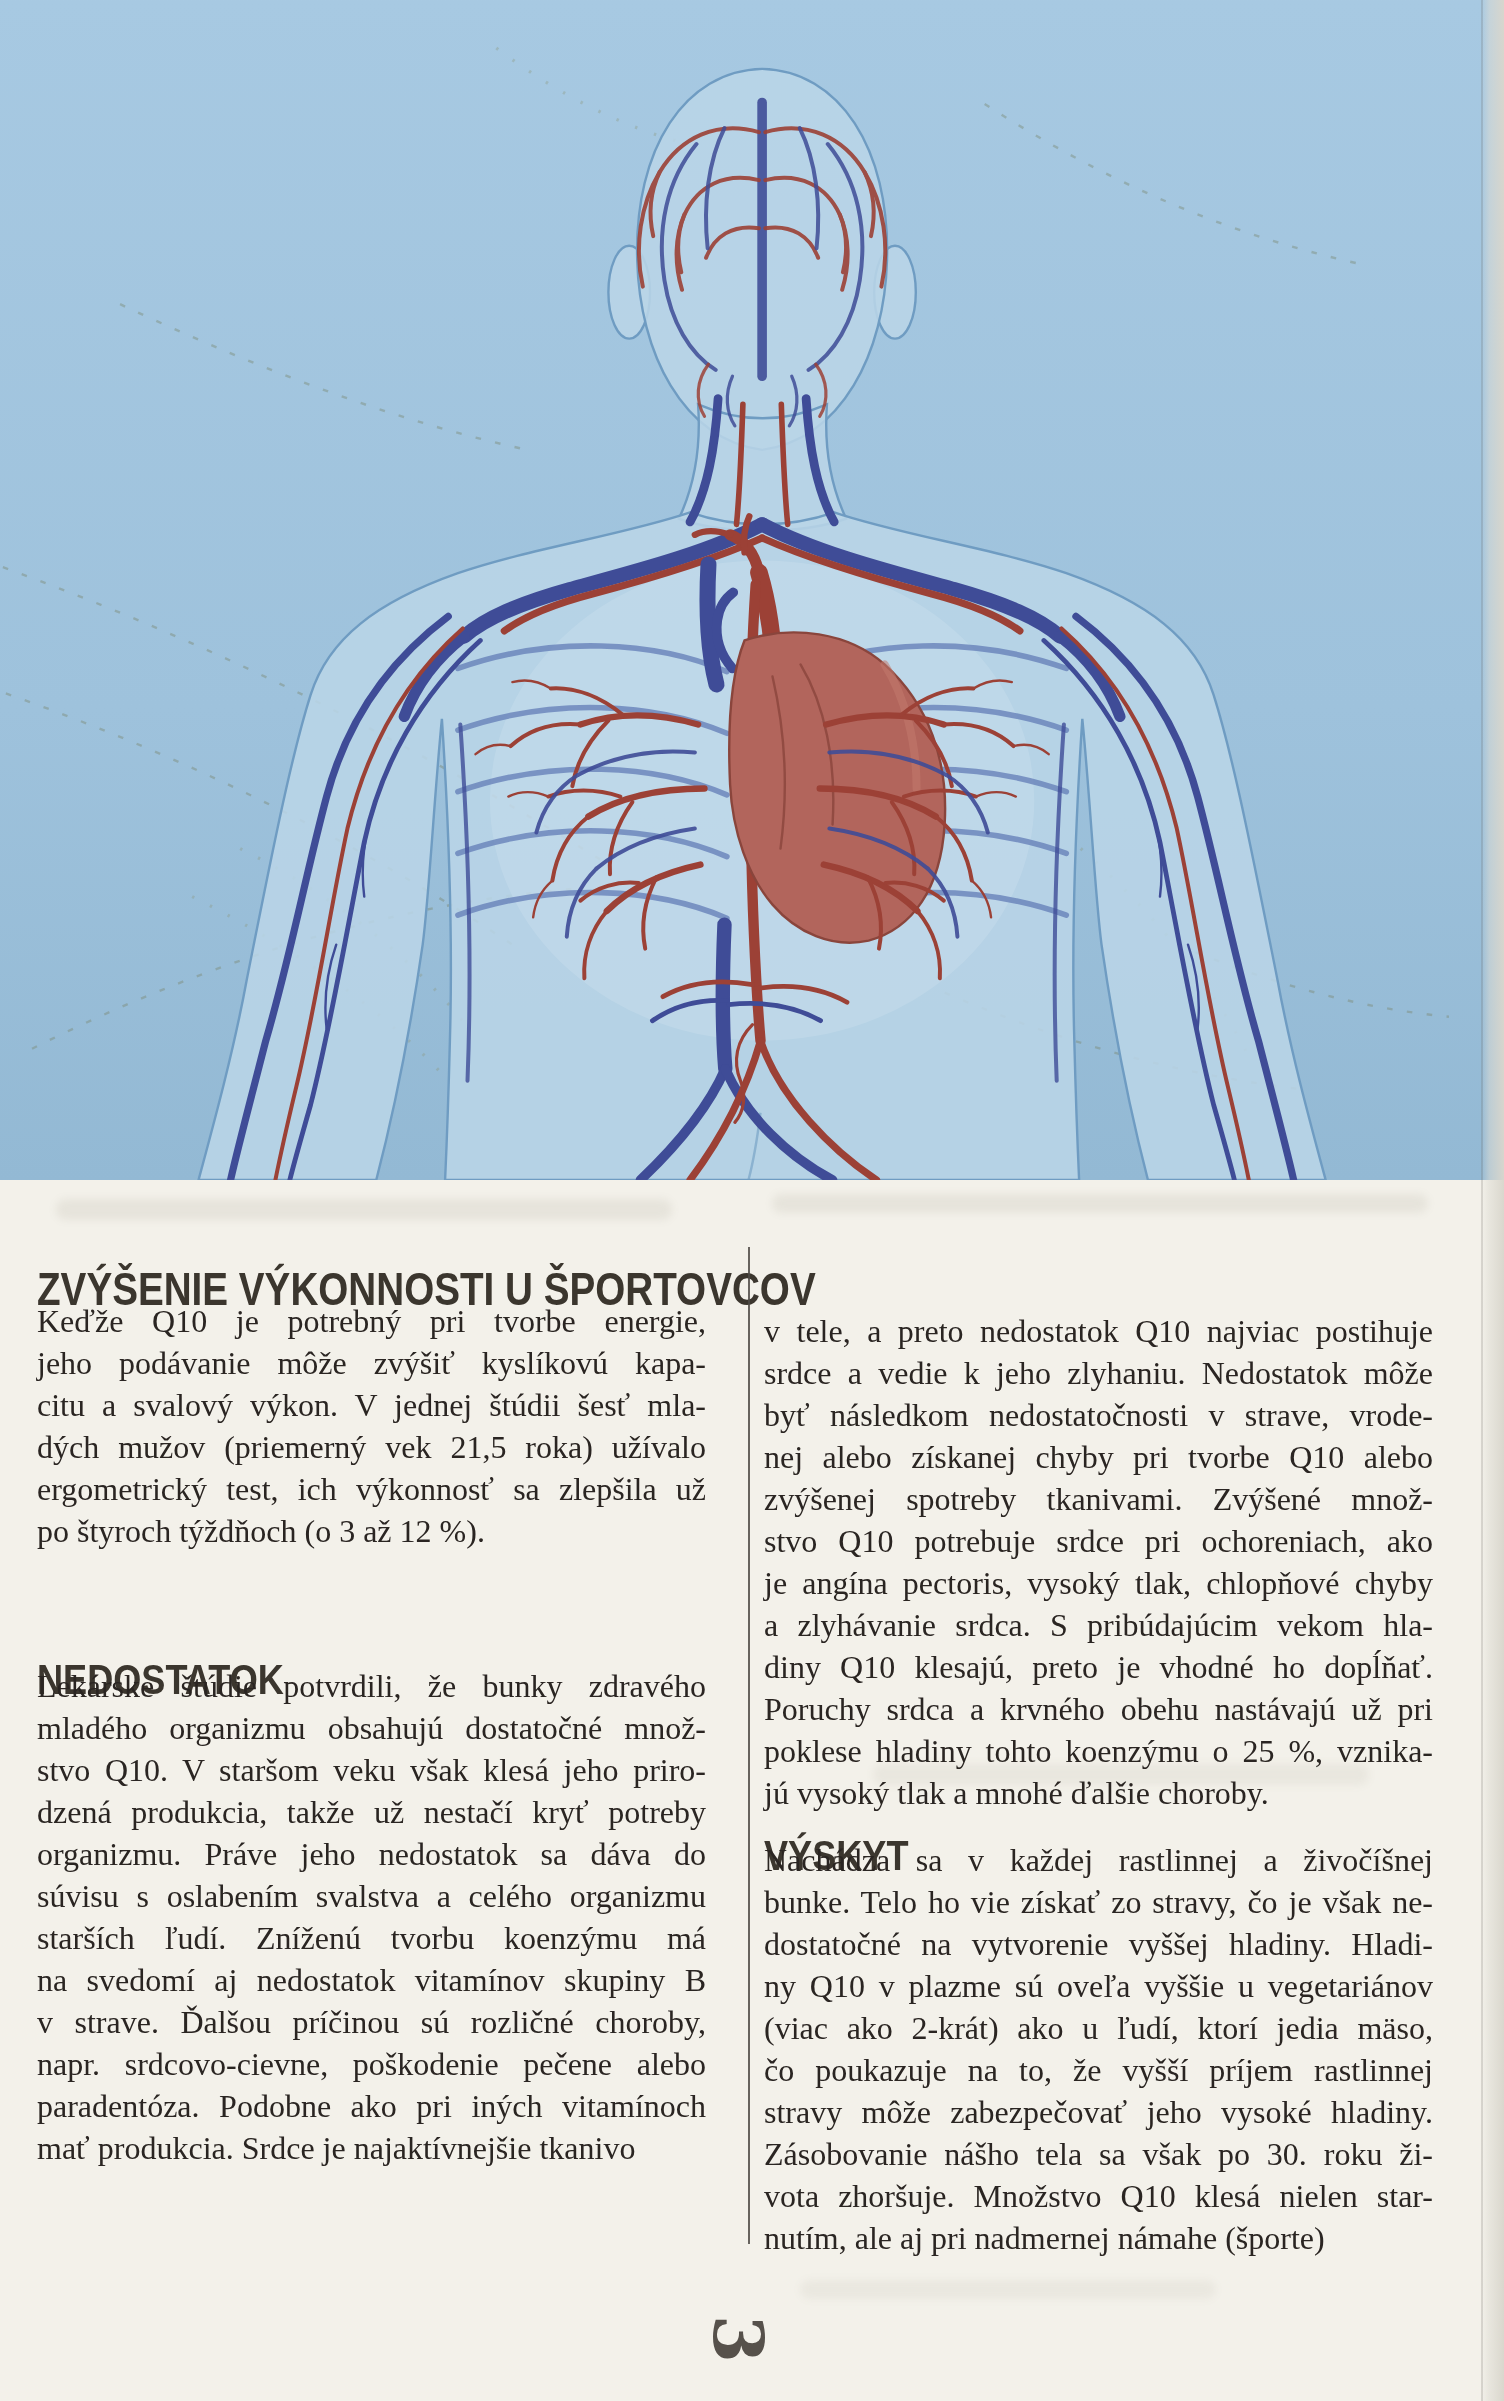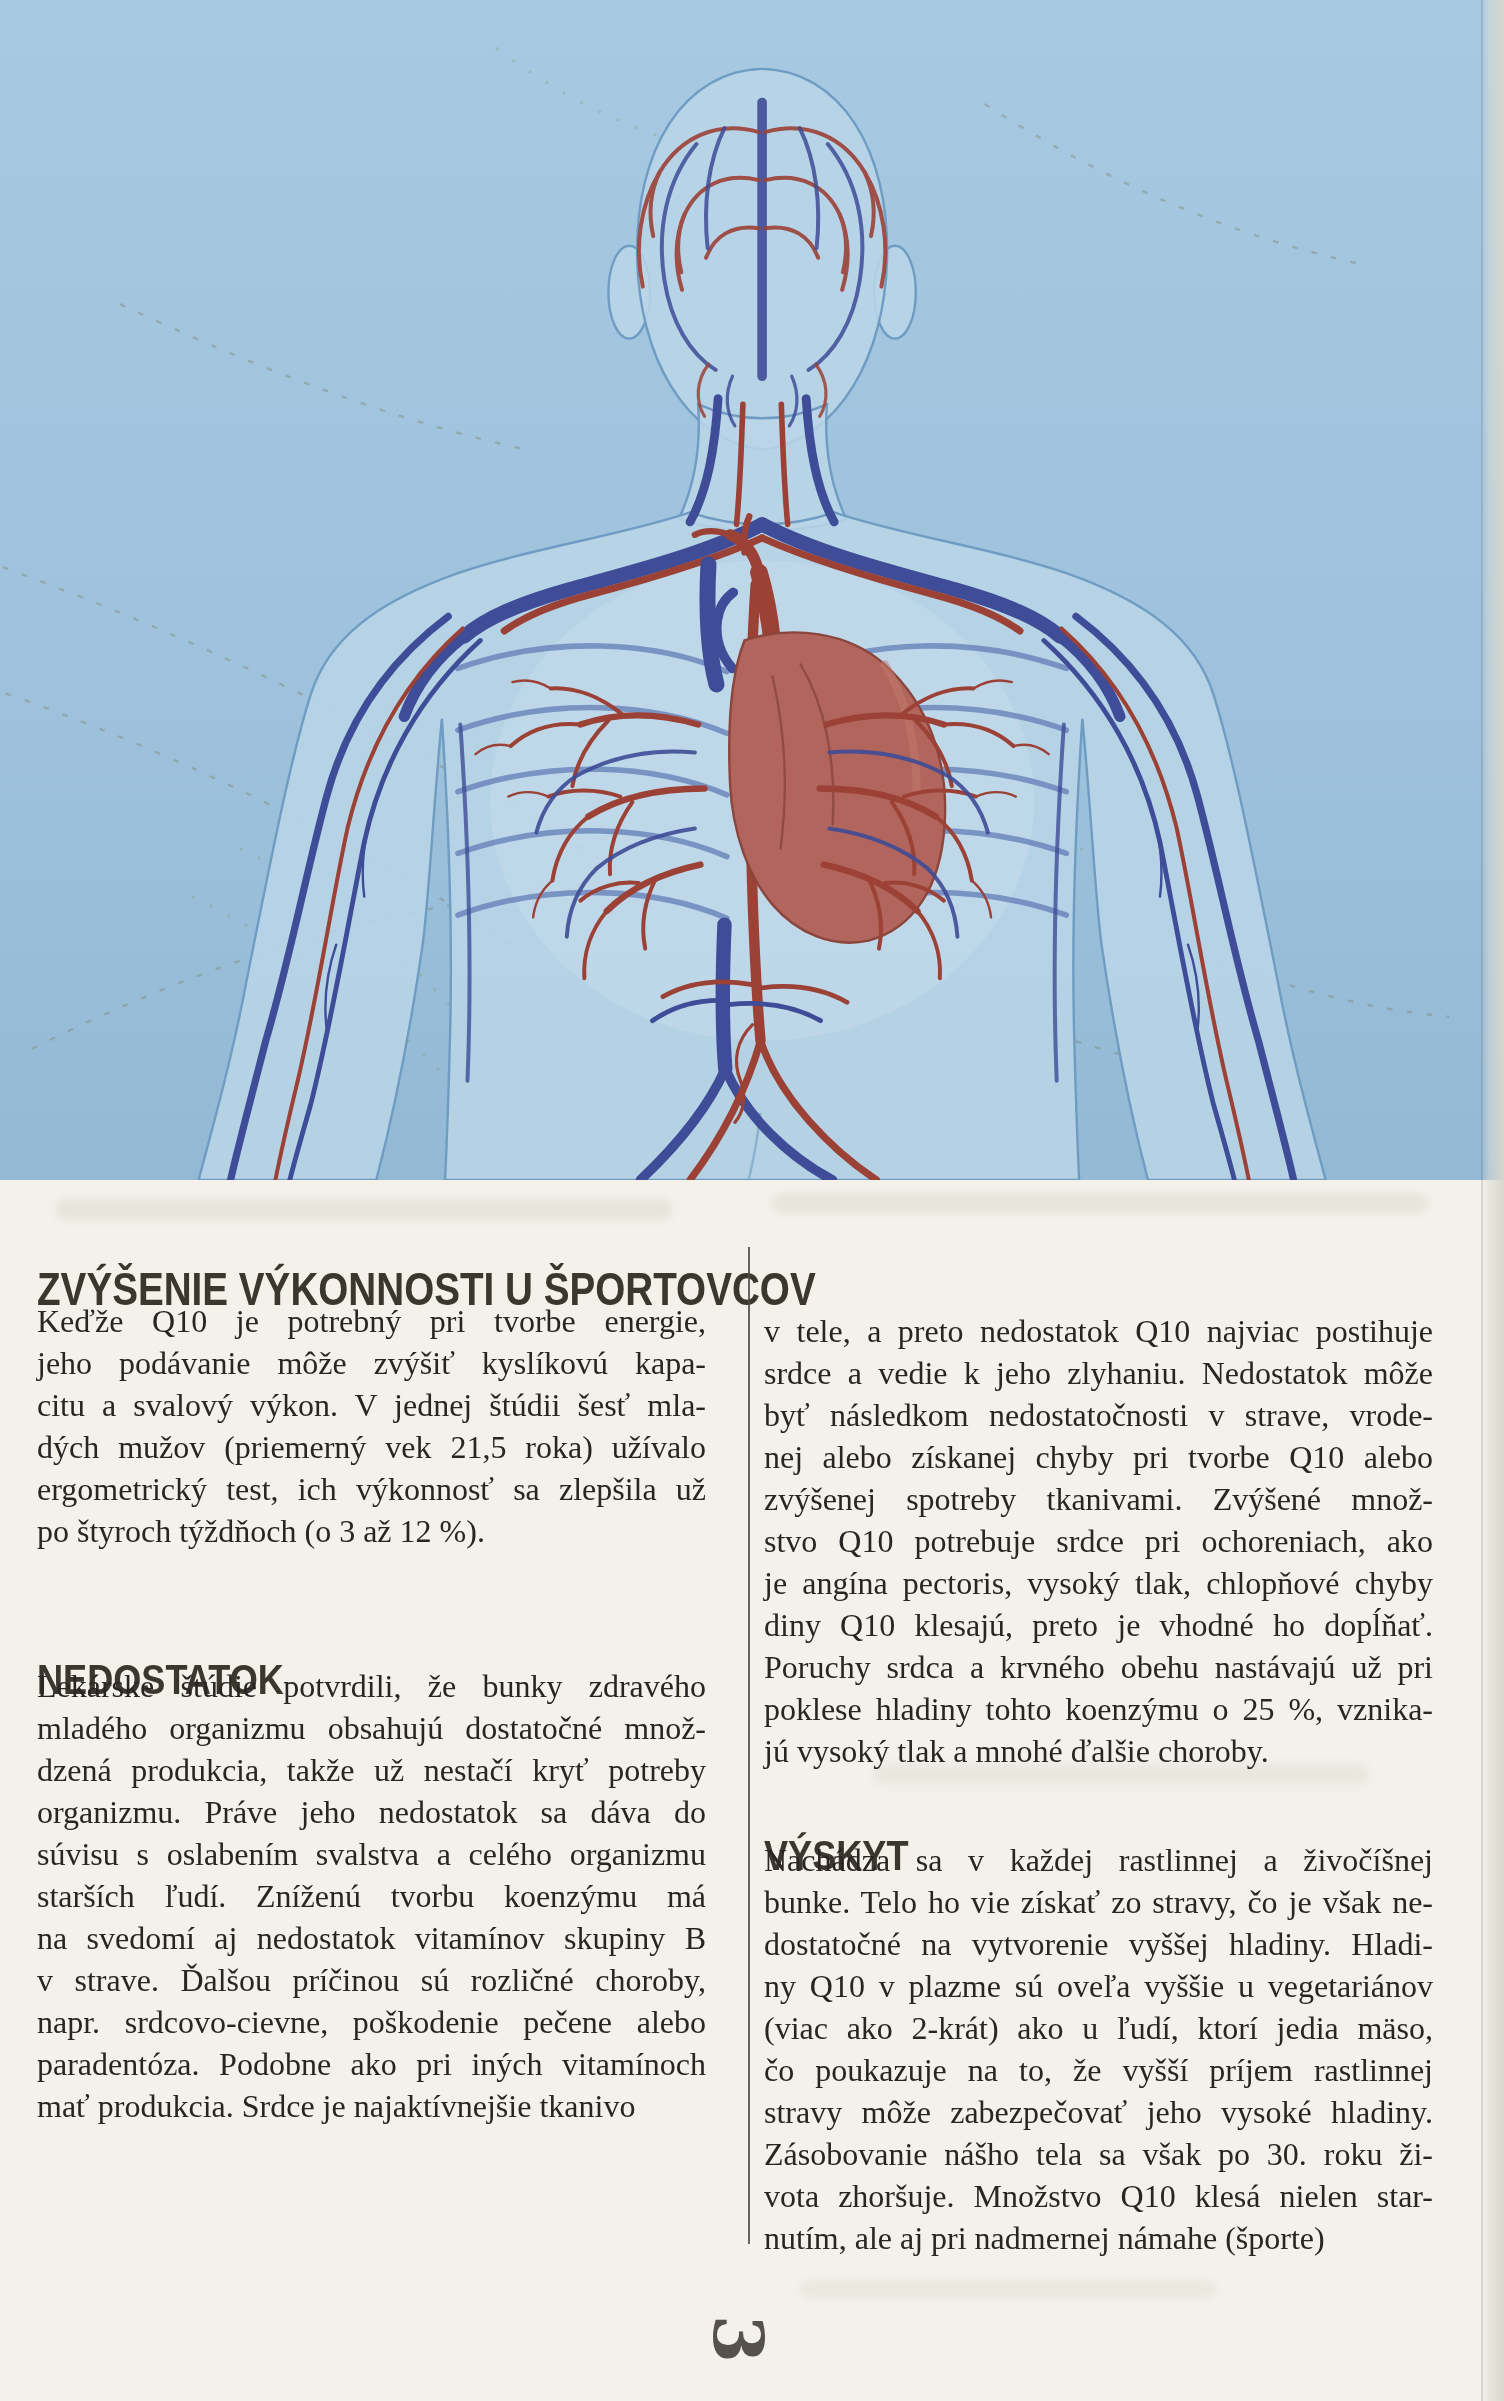--- a/index.html
+++ b/index.html
@@ -285,20 +285,21 @@
       <div class="line">citu a svalový výkon. V jednej štúdii šesť mla-</div>
       <div class="line">dých mužov (priemerný vek 21,5 roka) užívalo</div>
       <div class="line">ergometrický test, ich výkonnosť sa zlepšila už</div>
       <div class="line last">po štyroch týždňoch (o 3 až 12 %).</div>
     </div>
 
   <h2 class="subhead" id="h-nedostatok">NEDOSTATOK</h2>
   <div class="para" id="p2-left">
       <div class="line">Lekárske štúdie potvrdili, že bunky zdravého</div>
       <div class="line">mladého organizmu obsahujú dostatočné množ-</div>
+      <div class="line">stvo Q10. V staršom veku však klesá jeho priro-</div>
       <div class="line">dzená produkcia, takže už nestačí kryť potreby</div>
       <div class="line">organizmu. Práve jeho nedostatok sa dáva do</div>
       <div class="line">súvisu s oslabením svalstva a celého organizmu</div>
       <div class="line">starších ľudí. Zníženú tvorbu koenzýmu má</div>
       <div class="line">na svedomí aj nedostatok vitamínov skupiny B</div>
       <div class="line">v strave. Ďalšou príčinou sú rozličné choroby,</div>
       <div class="line">napr. srdcovo-cievne, poškodenie pečene alebo</div>
       <div class="line">paradentóza. Podobne ako pri iných vitamínoch</div>
       <div class="line last">mať produkcia. Srdce je najaktívnejšie tkanivo</div>
     </div>
@@ -306,20 +307,21 @@
   <div class="divider"></div>
 
   <div class="para" id="p1-right">
       <div class="line">v tele, a preto nedostatok Q10 najviac postihuje</div>
       <div class="line">srdce a vedie k jeho zlyhaniu. Nedostatok môže</div>
       <div class="line">byť následkom nedostatočnosti v strave, vrode-</div>
       <div class="line">nej alebo získanej chyby pri tvorbe Q10 alebo</div>
       <div class="line">zvýšenej spotreby tkanivami. Zvýšené množ-</div>
       <div class="line">stvo Q10 potrebuje srdce pri ochoreniach, ako</div>
       <div class="line">je angína pectoris, vysoký tlak, chlopňové chyby</div>
+      <div class="line">a zlyhávanie srdca. S pribúdajúcim vekom hla-</div>
       <div class="line">diny Q10 klesajú, preto je vhodné ho dopĺňať.</div>
       <div class="line">Poruchy srdca a krvného obehu nastávajú už pri</div>
       <div class="line">poklese hladiny tohto koenzýmu o 25 %, vznika-</div>
       <div class="line last">jú vysoký tlak a mnohé ďalšie choroby.</div>
     </div>
 
   <h2 class="subhead" id="h-vyskyt">VÝSKYT</h2>
   <div class="para" id="p2-right">
       <div class="line">Nachádza sa v každej rastlinnej a živočíšnej</div>
       <div class="line">bunke. Telo ho vie získať zo stravy, čo je však ne-</div>

